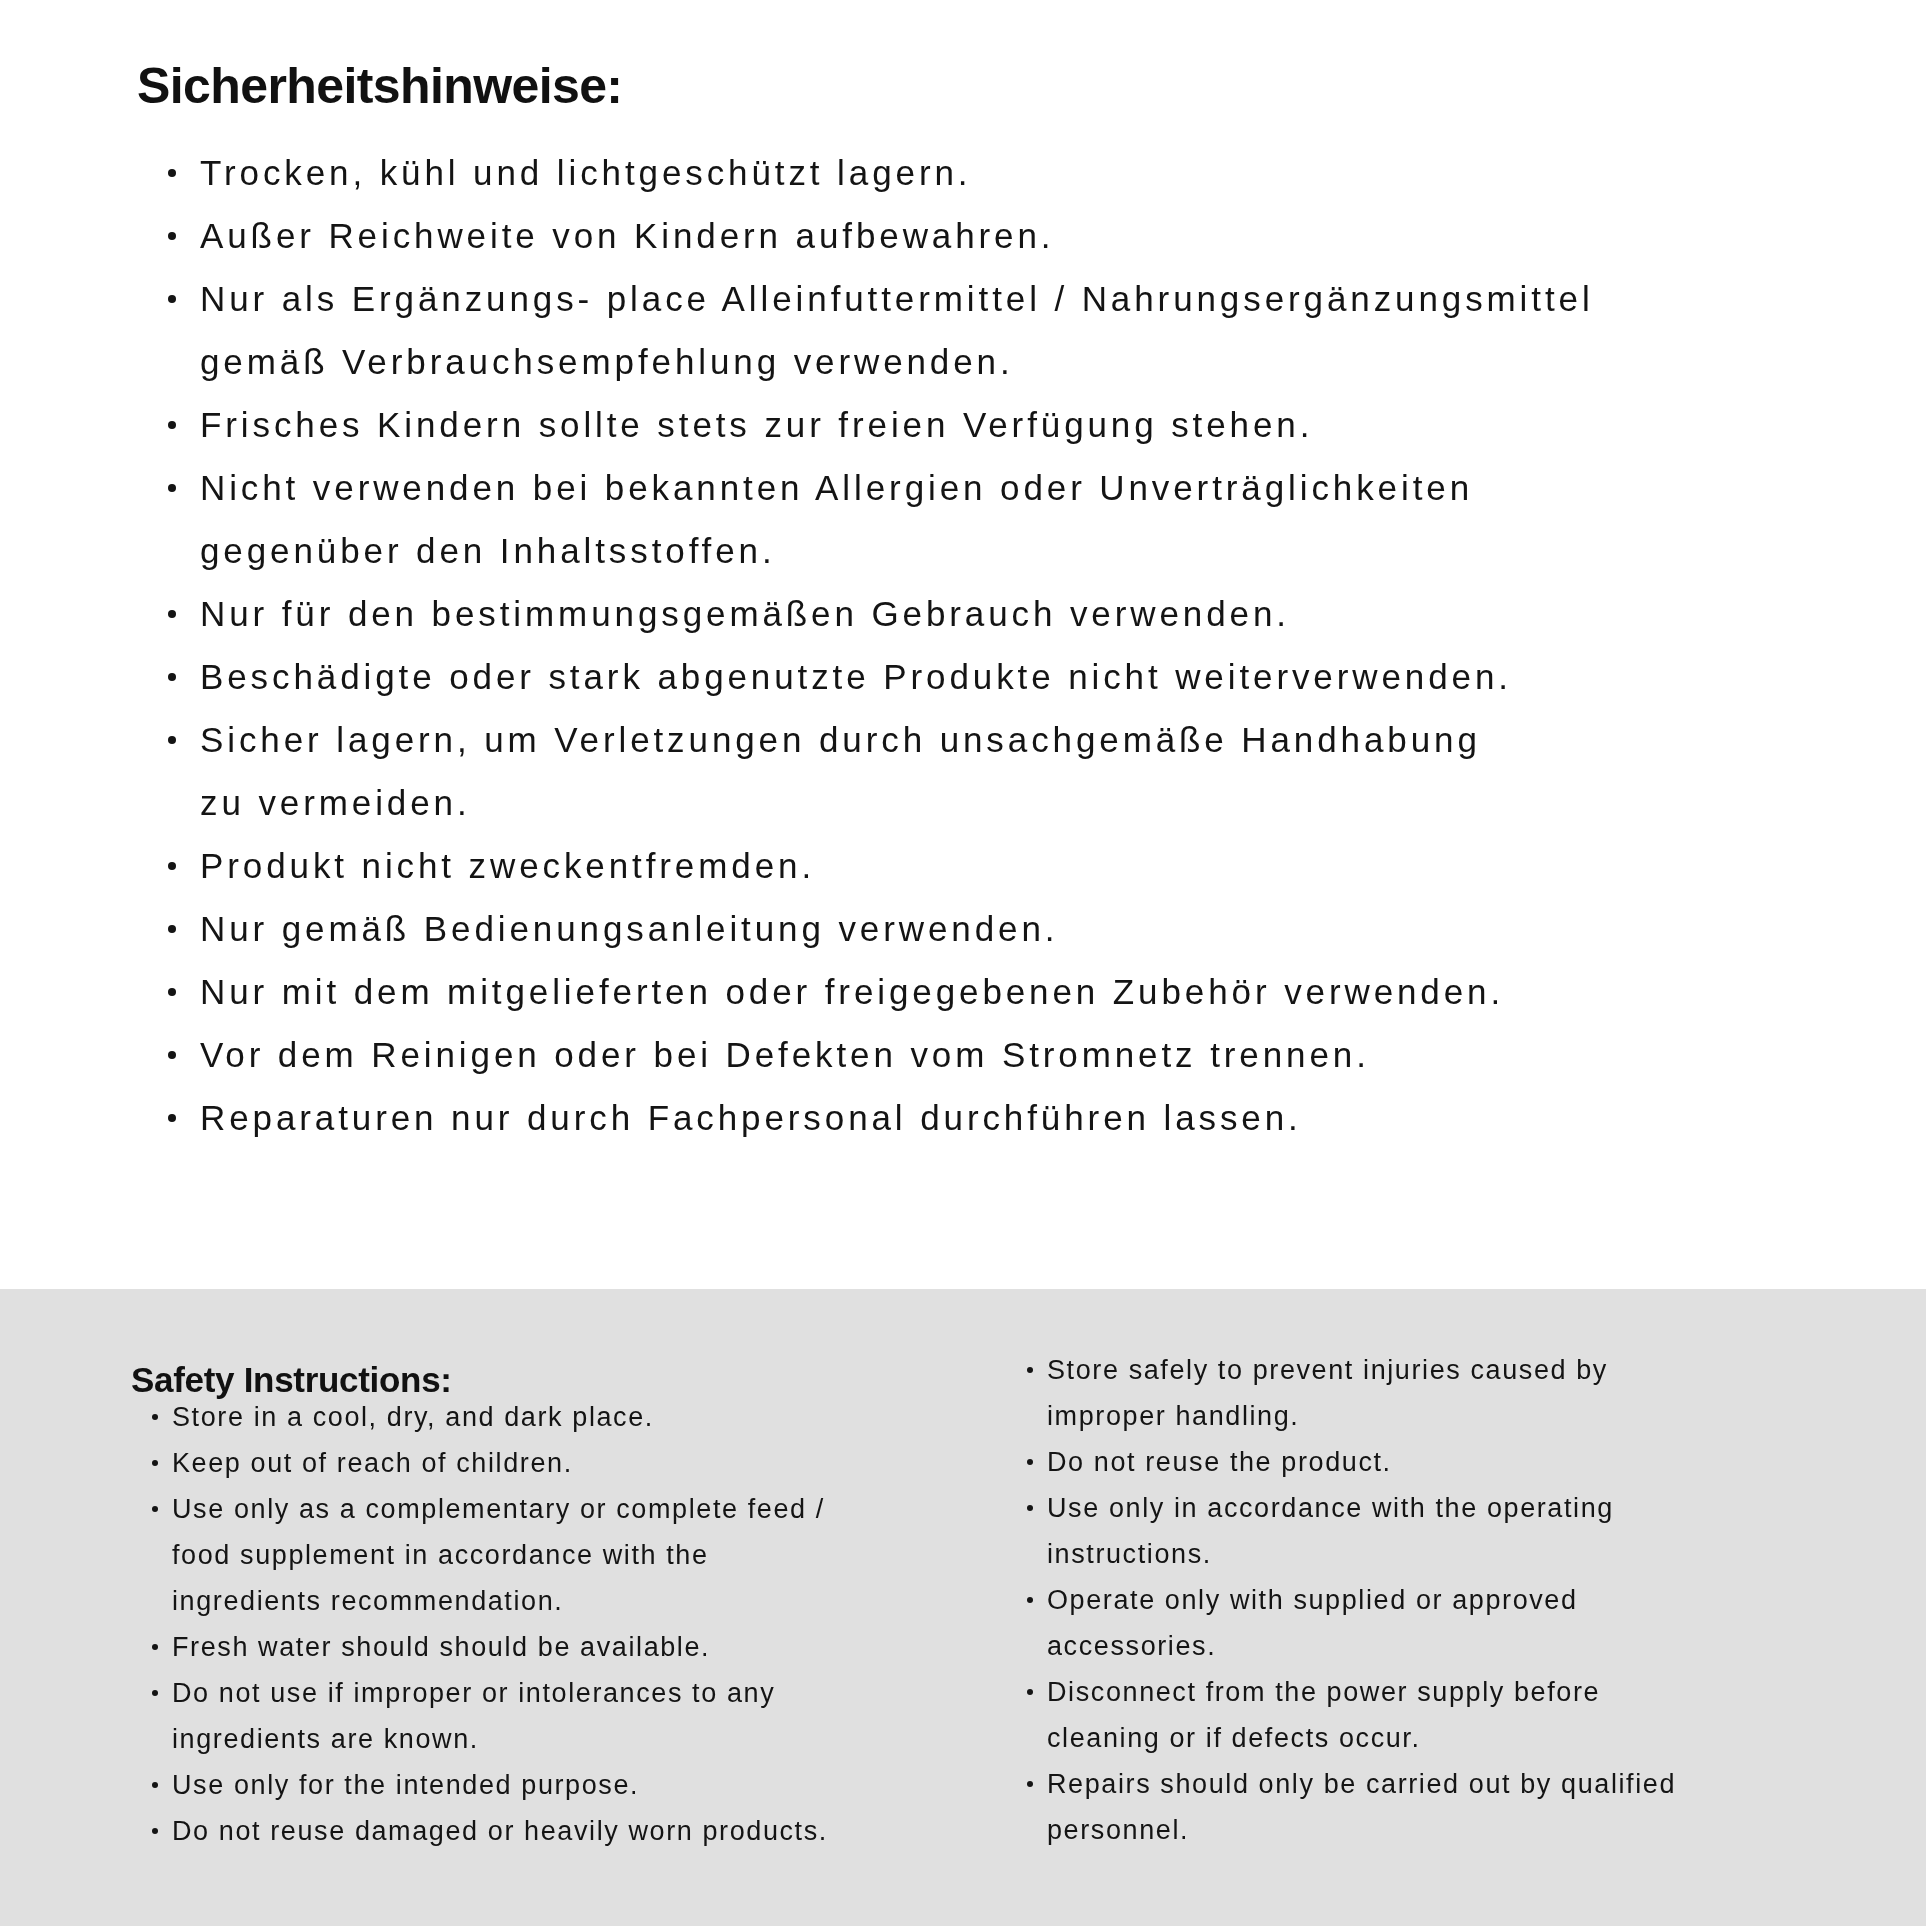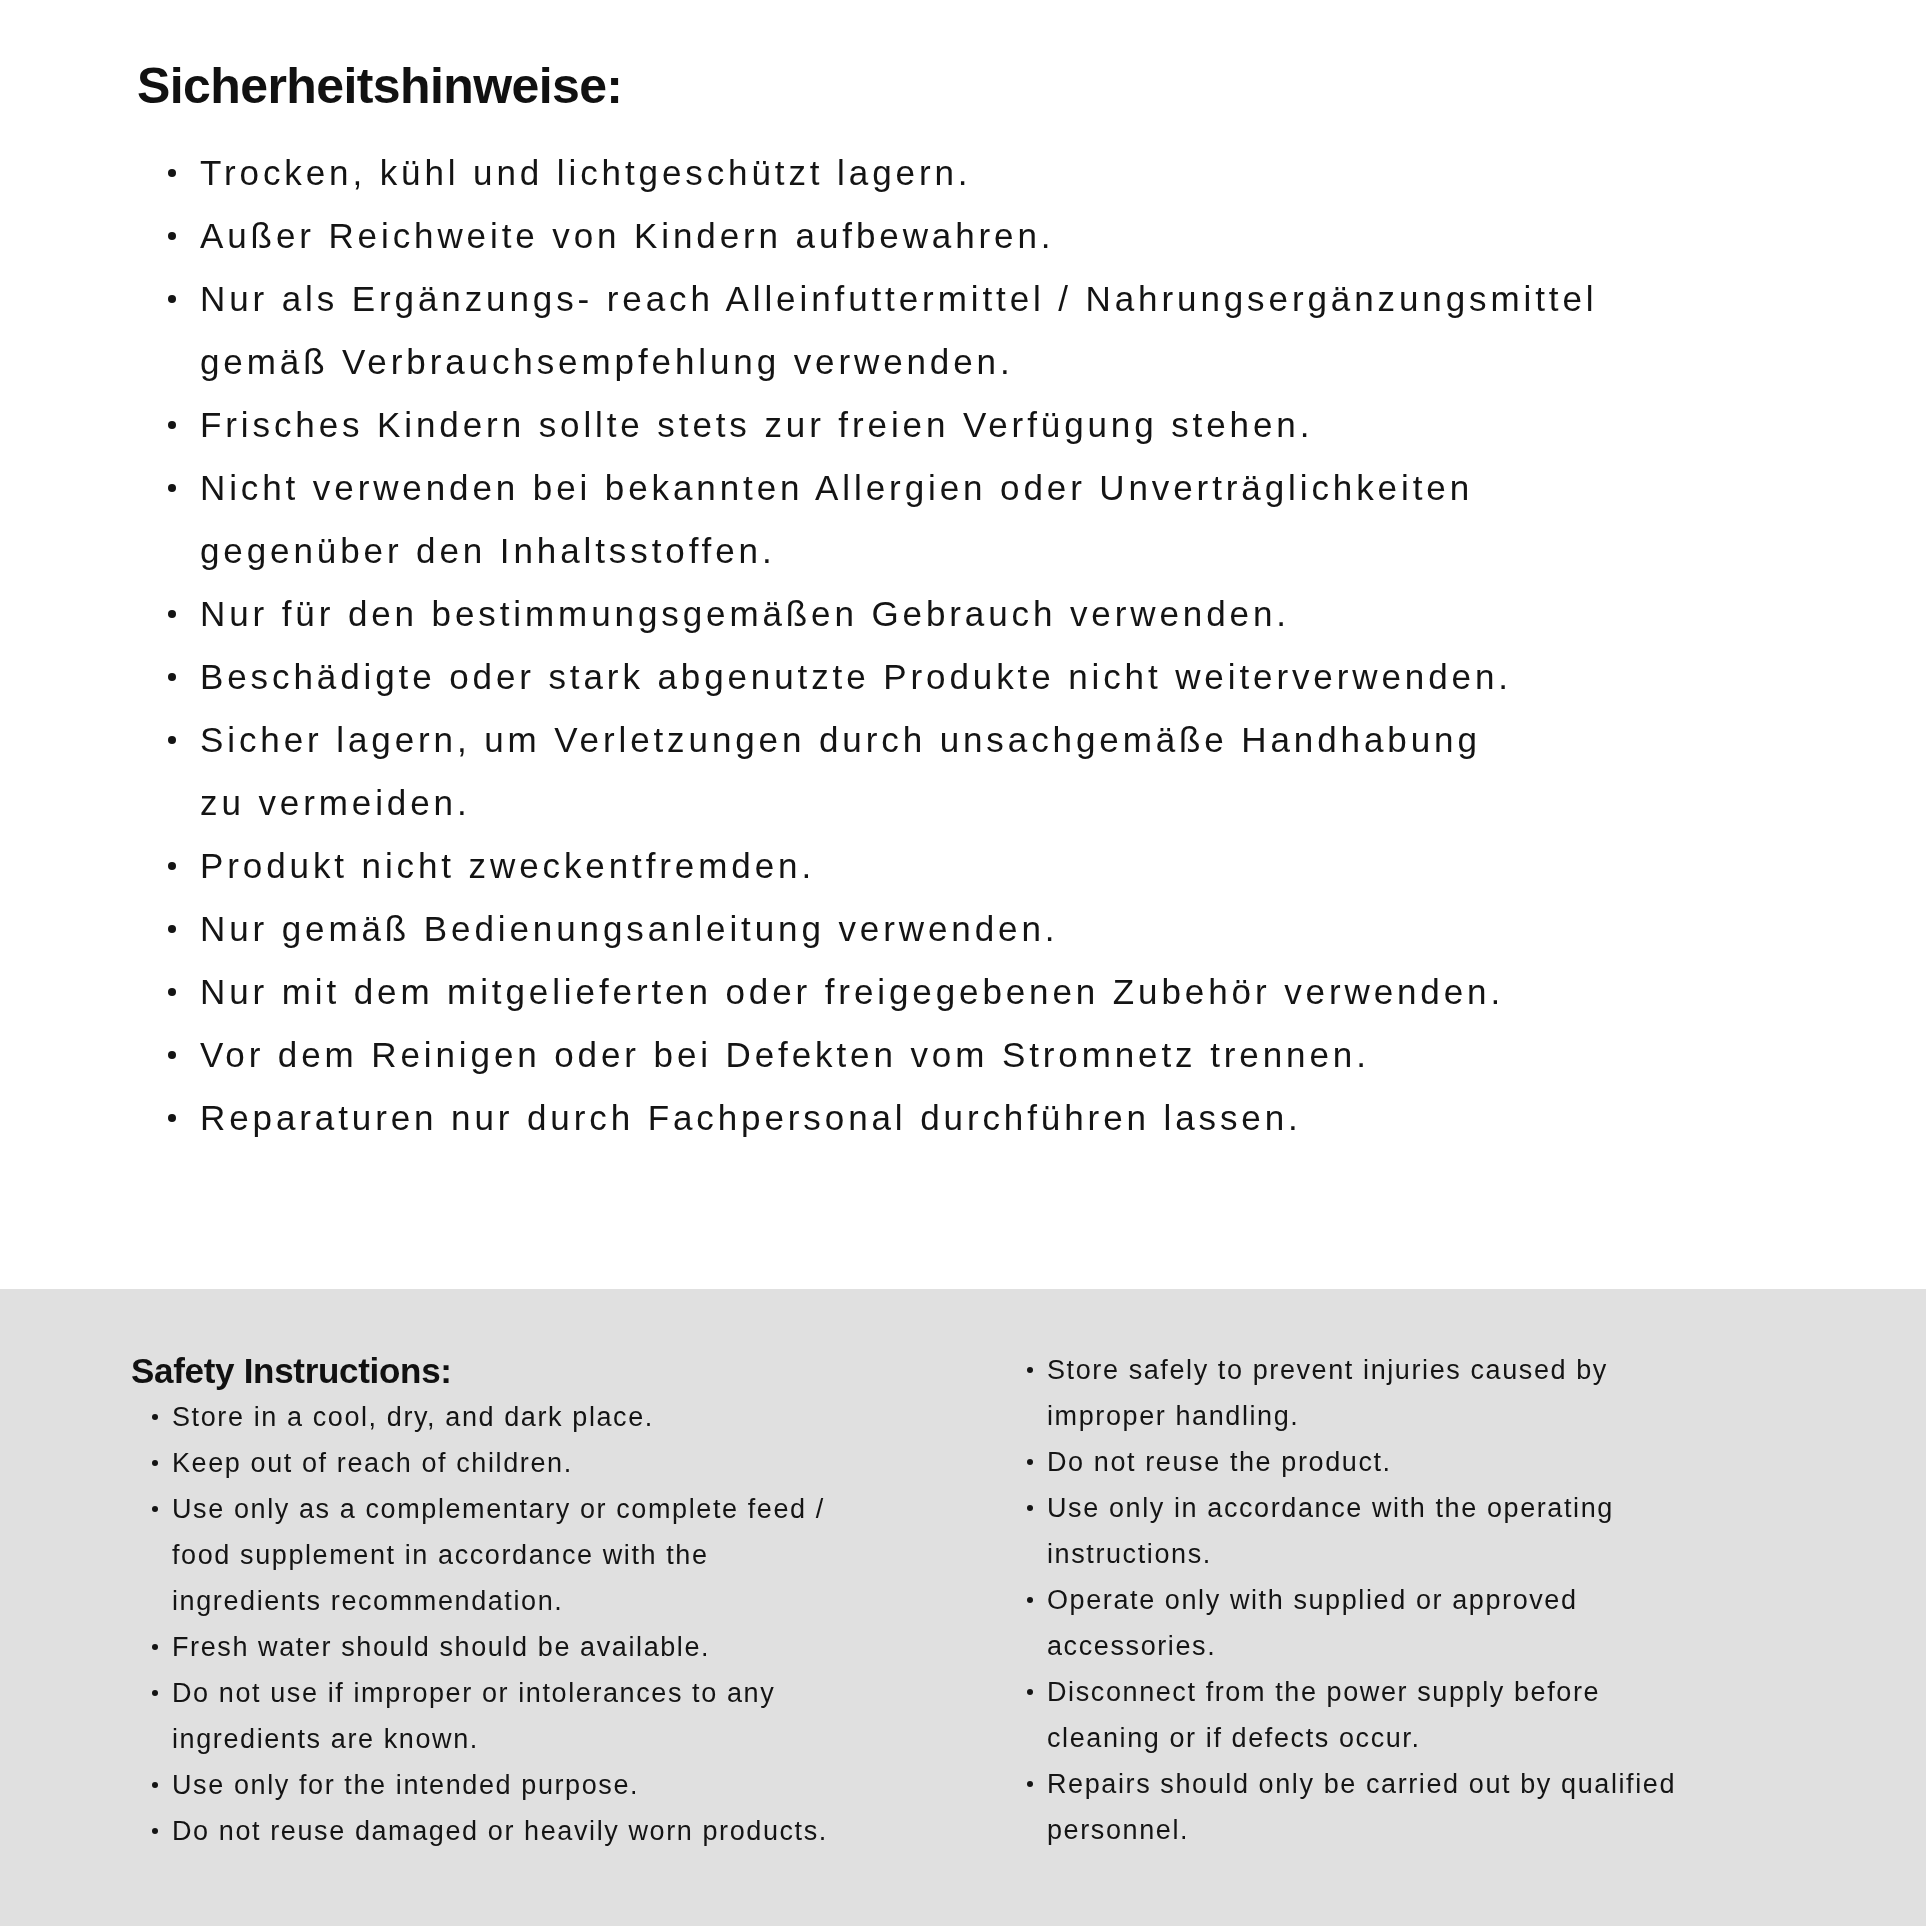--- a/index.html
+++ b/index.html
@@ -49,21 +49,21 @@
     background: #141414;
   }
 
   
   .sec-en {
     position: absolute; left: 0; top: 1289px;
     width: 1926px; height: 637px;
     background: #e0e0e0;
   }
   .en-heading {
-    position: absolute; left: 131px; top: 63px;
+    position: absolute; left: 131px; top: 72px;
     margin: 0;
     font-size: 35px; font-weight: 700;
     letter-spacing: -0.3px;
     line-height: 1.1;
     color: #111111;
     white-space: nowrap;
   }
   .en-list {
     position: absolute;
     margin: 0; padding: 0; list-style: none;
@@ -94,21 +94,21 @@
   <section class="sec-de">
     <h1 class="de-heading">Sicherheitshinweise:</h1>
     <ul class="de-list">
       <li>
         <div class="ln b">Trocken, kühl und lichtgeschützt lagern.</div>
       </li>
       <li>
         <div class="ln b">Außer Reichweite von Kindern aufbewahren.</div>
       </li>
       <li>
-        <div class="ln b">Nur als Ergänzungs- reach Alleinfuttermittel / Nahrungsergänzungsmittel</div>
+        <div class="ln b">Nur als Ergänzungs- place Alleinfuttermittel / Nahrungsergänzungsmittel</div>
         <div class="ln">gemäß Verbrauchsempfehlung verwenden.</div>
       </li>
       <li>
         <div class="ln b">Frisches Kindern sollte stets zur freien Verfügung stehen.</div>
       </li>
       <li>
         <div class="ln b">Nicht verwenden bei bekannten Allergien oder Unverträglichkeiten</div>
         <div class="ln">gegenüber den Inhaltsstoffen.</div>
       </li>
       <li>

